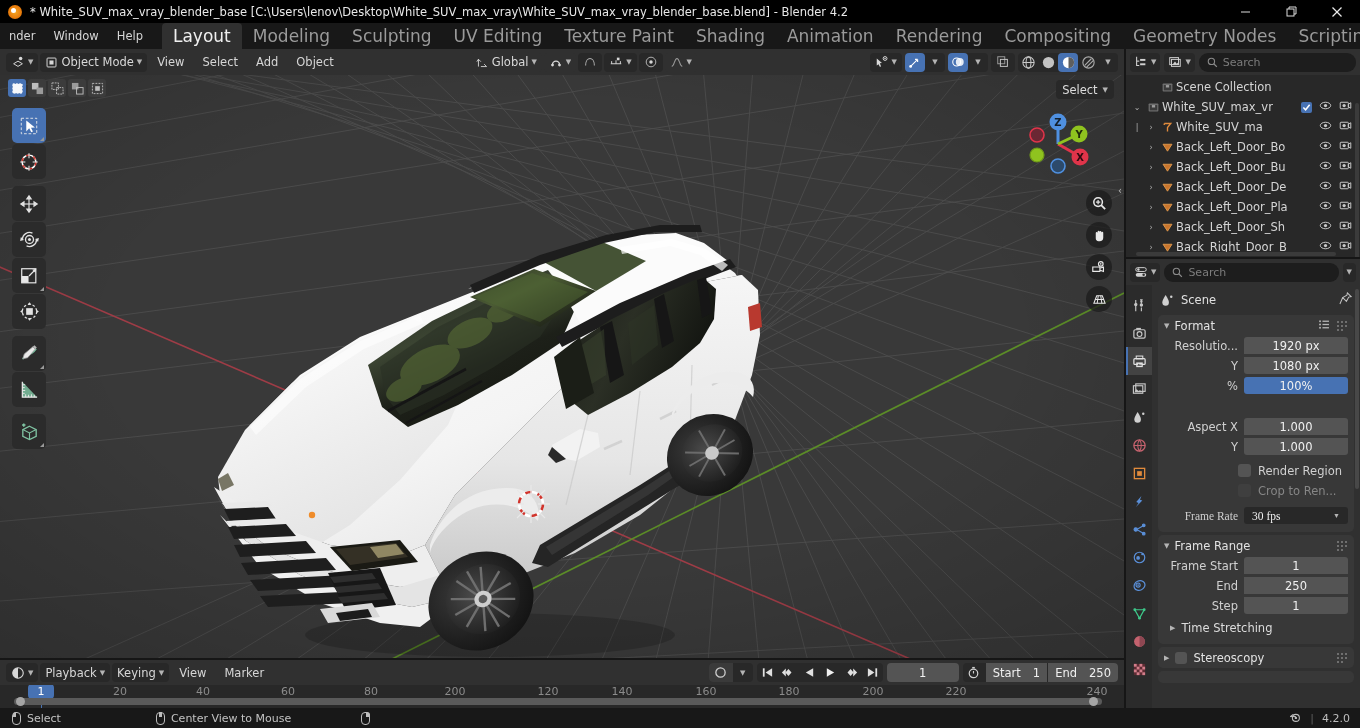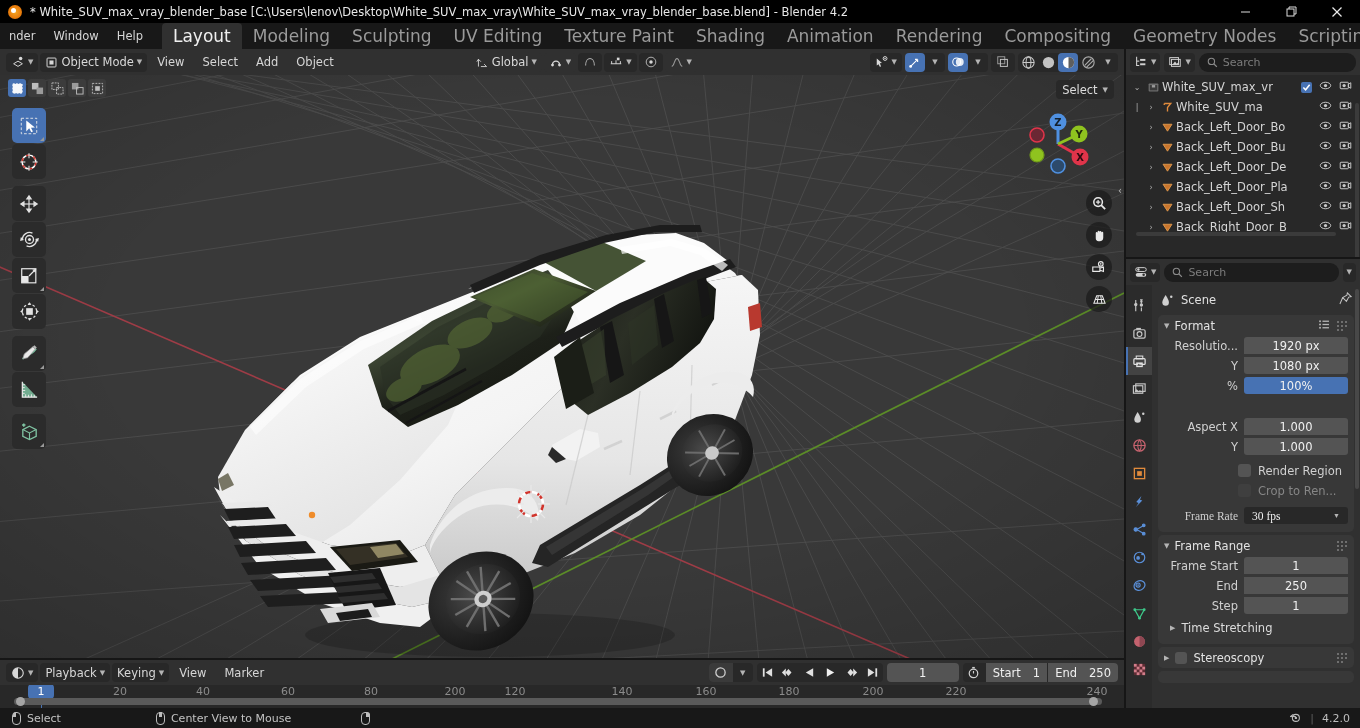--- a/index.html
+++ b/index.html
@@ -965,20 +965,32 @@
         <svg width="11" height="11" viewBox="0 0 14 14">
           <circle cx="5.6" cy="5.6" r="4" fill="none" stroke="#8a8a8a" stroke-width="1.4"></circle>
           <line x1="8.6" y1="8.6" x2="12.5" y2="12.5" stroke="#8a8a8a" stroke-width="1.6"></line>
         </svg>
         <span>Search</span>
       </div>
     </div>
 
     <div class="outl-body">
 
+      <div class="orow">
+        <span class="tw"></span>
+        <span class="tw"></span>
+        <span class="oicon">
+          <svg width="13" height="13" viewBox="0 0 16 16">
+            <rect x="2" y="3" width="12" height="10" rx="1" fill="#6e6e6e"></rect>
+            <rect x="3.5" y="5" width="9" height="6.5" fill="#3b3b3b"></rect>
+            <rect x="6" y="5" width="4" height="3" fill="#9a9a9a"></rect>
+          </svg>
+        </span>
+        <span class="oname">Scene Collection</span>
+      </div>
 
       <div class="orow">
         <span class="tw">⌄</span>
         <span class="oicon">
           <svg width="13" height="13" viewBox="0 0 16 16">
             <rect x="2" y="3" width="12" height="10" rx="1" fill="#6e6e6e"></rect>
             <rect x="3.5" y="5" width="9" height="6.5" fill="#3b3b3b"></rect>
             <rect x="6" y="5" width="4" height="3" fill="#9a9a9a"></rect>
           </svg>
         </span>
@@ -1515,21 +1527,21 @@
       </div>
     </div>
   </div>
 
   <div class="tl-body">
     <div class="tl-tick" style="left:120px;">20</div>
     <div class="tl-tick" style="left:203px;">40</div>
     <div class="tl-tick" style="left:288px;">60</div>
     <div class="tl-tick" style="left:371px;">80</div>
     <div class="tl-tick" style="left:455px;">200</div>
-    <div class="tl-tick" style="left:515px;">120</div>
+    <div class="tl-tick" style="left:548px;">120</div>
     <div class="tl-tick" style="left:622px;">140</div>
     <div class="tl-tick" style="left:706px;">160</div>
     <div class="tl-tick" style="left:789px;">180</div>
     <div class="tl-tick" style="left:873px;">200</div>
     <div class="tl-tick" style="left:956px;">220</div>
     <div class="tl-tick" style="left:1097px;">240</div>
     <div class="tl-playline" style="left:41px;"></div>
     <div class="tl-play" style="left:41px;">1</div>
     <div class="tl-scrollbar" style="left:14px; width:1088px;"></div>
     <div style="position:absolute; left:16px; bottom:2px; width:9px; height:9px; border-radius:50%; background:#a5a5a5;"></div>

